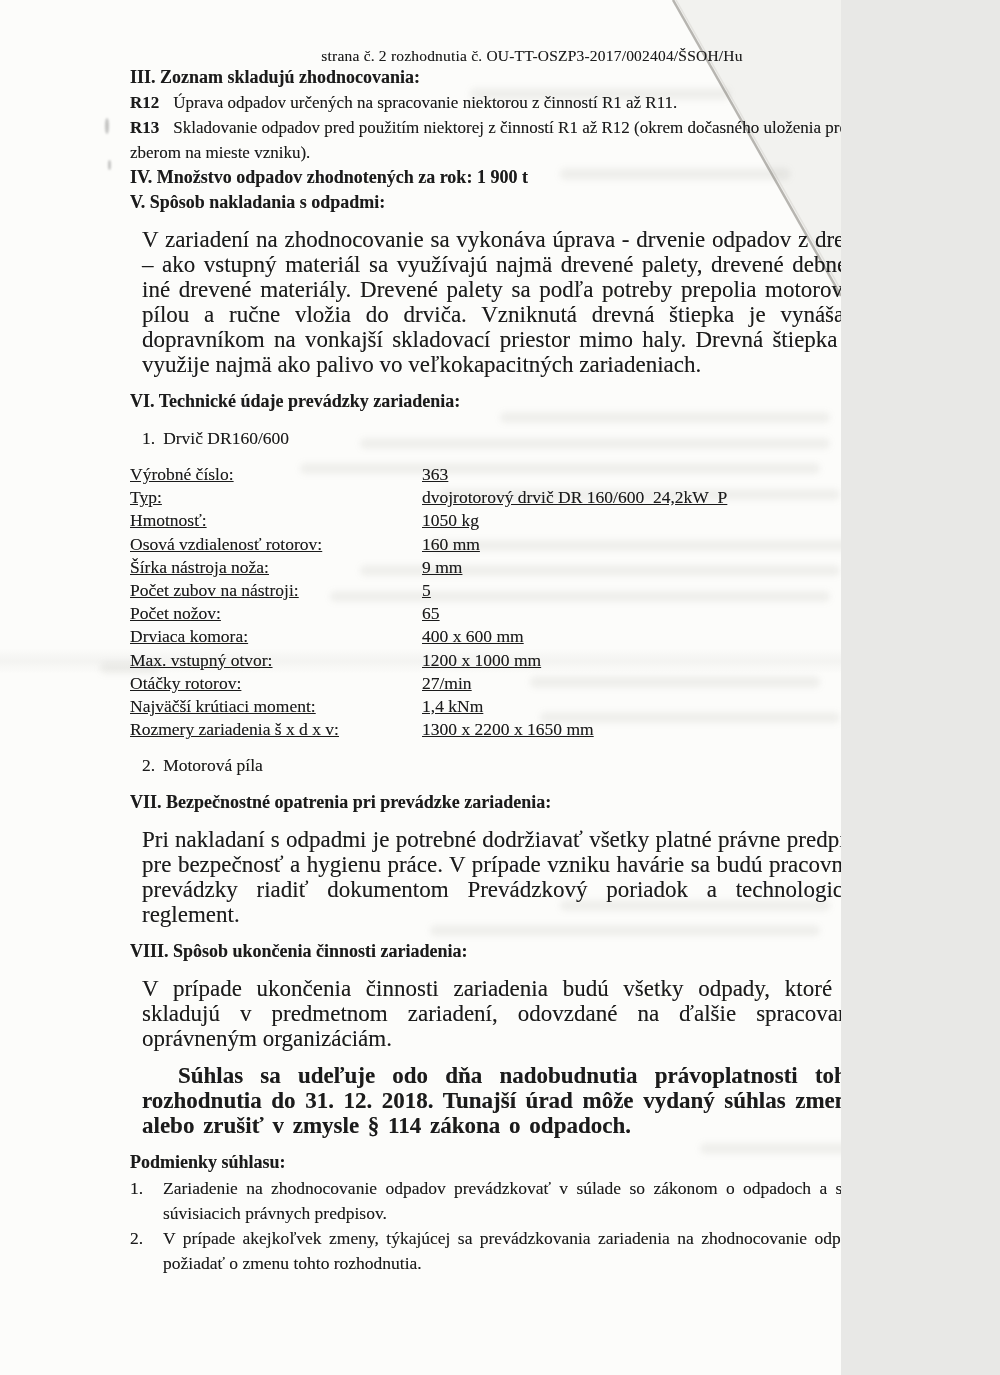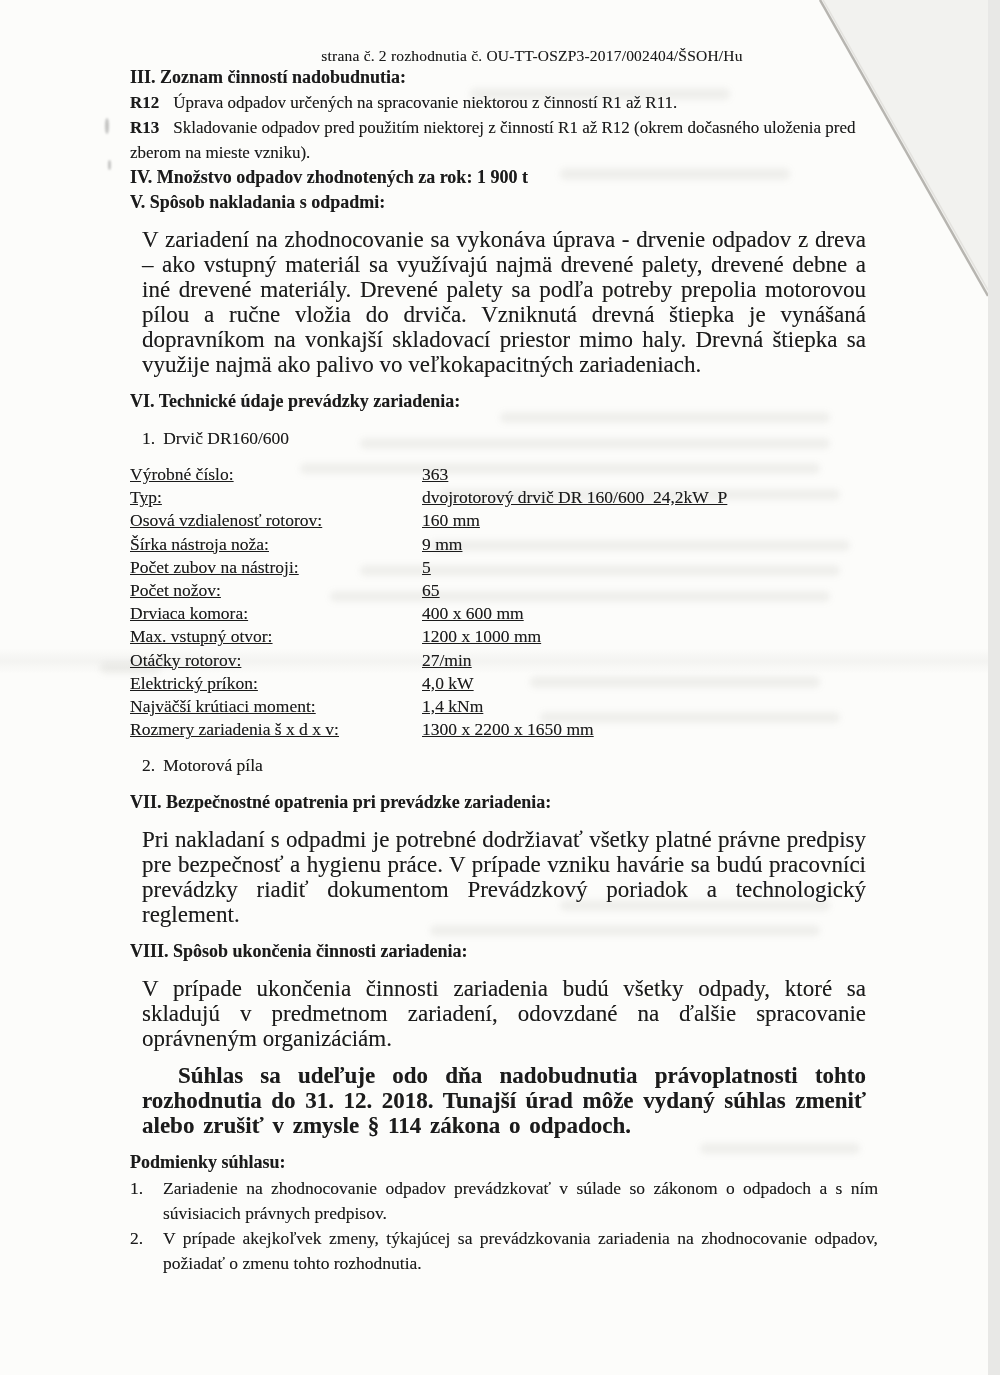--- a/index.html
+++ b/index.html
@@ -1,18 +1,18 @@
 <!DOCTYPE html>
 <html><head>
 <meta charset="utf-8">
 <style>
   html,body{margin:0;padding:0;background:#e8e8e6;}
   .page{
     position:relative;
-    width:988px;height:1375px;
+    width:841px;height:1375px;
     background:#fcfcfa;
     overflow:hidden;
     font-family:"Liberation Serif","DejaVu Serif",serif;
     color:#1b1b1b;
   }
   .content{
     position:absolute;left:130px;top:0;width:748px;
   }
   .scan-text{ text-shadow:0 0 0.5px rgba(20,20,20,0.4); }
   .header-line{
@@ -116,21 +116,21 @@
   <div class="smudge" style="left:430px;top:925px;width:390px;height:11px;"></div>
   <div class="smudge" style="left:700px;top:1143px;width:160px;height:11px;"></div>
   <div class="crease" style="top:648px;"></div>
   <div class="speck" style="left:105px;top:118px;width:4px;height:16px;"></div>
   <div class="speck" style="left:108px;top:160px;width:3px;height:10px;"></div>
 
   <div class="content">
 
     <div class="header-line">strana č. 2 rozhodnutia č. OU-TT-OSZP3-2017/002404/ŠSOH/Hu</div>
 
-    <h3 class="sec sec-3">III. Zoznam činností nadobudnutia:</h3>
+    <h3 class="sec sec-3">III. Zoznam skladujú zhodnocovania:</h3>
     <p class="r-line"><span class="code">R12</span><span>Úprava odpadov určených na spracovanie niektorou z činností R1 až R11.</span></p>
     <p class="r-line"><span class="code">R13</span><span>Skladovanie odpadov pred použitím niektorej z činností R1 až R12 (okrem dočasného uloženia pred zberom na mieste vzniku).</span></p>
 
     <h3 class="sec sec-4">IV. Množstvo odpadov zhodnotených za rok: 1 900 t</h3>
 
     <h3 class="sec sec-5">V.  Spôsob nakladania s odpadmi:</h3>
     <p class="body">V zariadení na zhodnocovanie sa vykonáva úprava - drvenie odpadov z dreva – ako vstupný materiál sa využívajú najmä drevené palety, drevené debne a iné drevené materiály. Drevené palety sa podľa potreby prepolia motorovou pílou a ručne vložia do drviča. Vzniknutá drevná štiepka je vynášaná dopravníkom na vonkajší skladovací priestor mimo haly. Drevná štiepka sa využije najmä ako palivo vo veľkokapacitných zariadeniach.</p>
 
     <h3 class="sec sec-6">VI. Technické údaje prevádzky zariadenia:</h3>
     <p class="device-line"><span class="num">1.</span><span>Drvič DR160/600</span></p>
@@ -138,20 +138,24 @@
     <div class="specs">
       <div class="spec-row">
           <span class="spec-label">Výrobné číslo:</span>
           <span class="spec-value">363</span>
         </div>
       <div class="spec-row">
           <span class="spec-label">Typ:</span>
           <span class="spec-value">dvojrotorový drvič DR 160/600_24,2kW_P</span>
         </div>
       <div class="spec-row">
+          <span class="spec-label">Hmotnosť:</span>
+          <span class="spec-value">1050 kg</span>
+        </div>
+      <div class="spec-row">
           <span class="spec-label">Osová vzdialenosť rotorov:</span>
           <span class="spec-value">160 mm</span>
         </div>
       <div class="spec-row">
           <span class="spec-label">Šírka nástroja noža:</span>
           <span class="spec-value">9 mm</span>
         </div>
       <div class="spec-row">
           <span class="spec-label">Počet zubov na nástroji:</span>
           <span class="spec-value">5</span>
@@ -164,24 +168,20 @@
           <span class="spec-label">Drviaca komora:</span>
           <span class="spec-value">400 x 600 mm</span>
         </div>
       <div class="spec-row">
           <span class="spec-label">Max. vstupný otvor:</span>
           <span class="spec-value">1200 x 1000 mm</span>
         </div>
       <div class="spec-row">
           <span class="spec-label">Otáčky rotorov:</span>
           <span class="spec-value">27/min</span>
-        </div>
-      <div class="spec-row">
-          <span class="spec-label">Elektrický príkon:</span>
-          <span class="spec-value">4,0 kW</span>
         </div>
       <div class="spec-row">
           <span class="spec-label">Najväčší krútiaci moment:</span>
           <span class="spec-value">1,4 kNm</span>
         </div>
       <div class="spec-row">
           <span class="spec-label">Rozmery zariadenia š x d x v:</span>
           <span class="spec-value">1300 x 2200 x 1650 mm</span>
         </div>
     </div>

